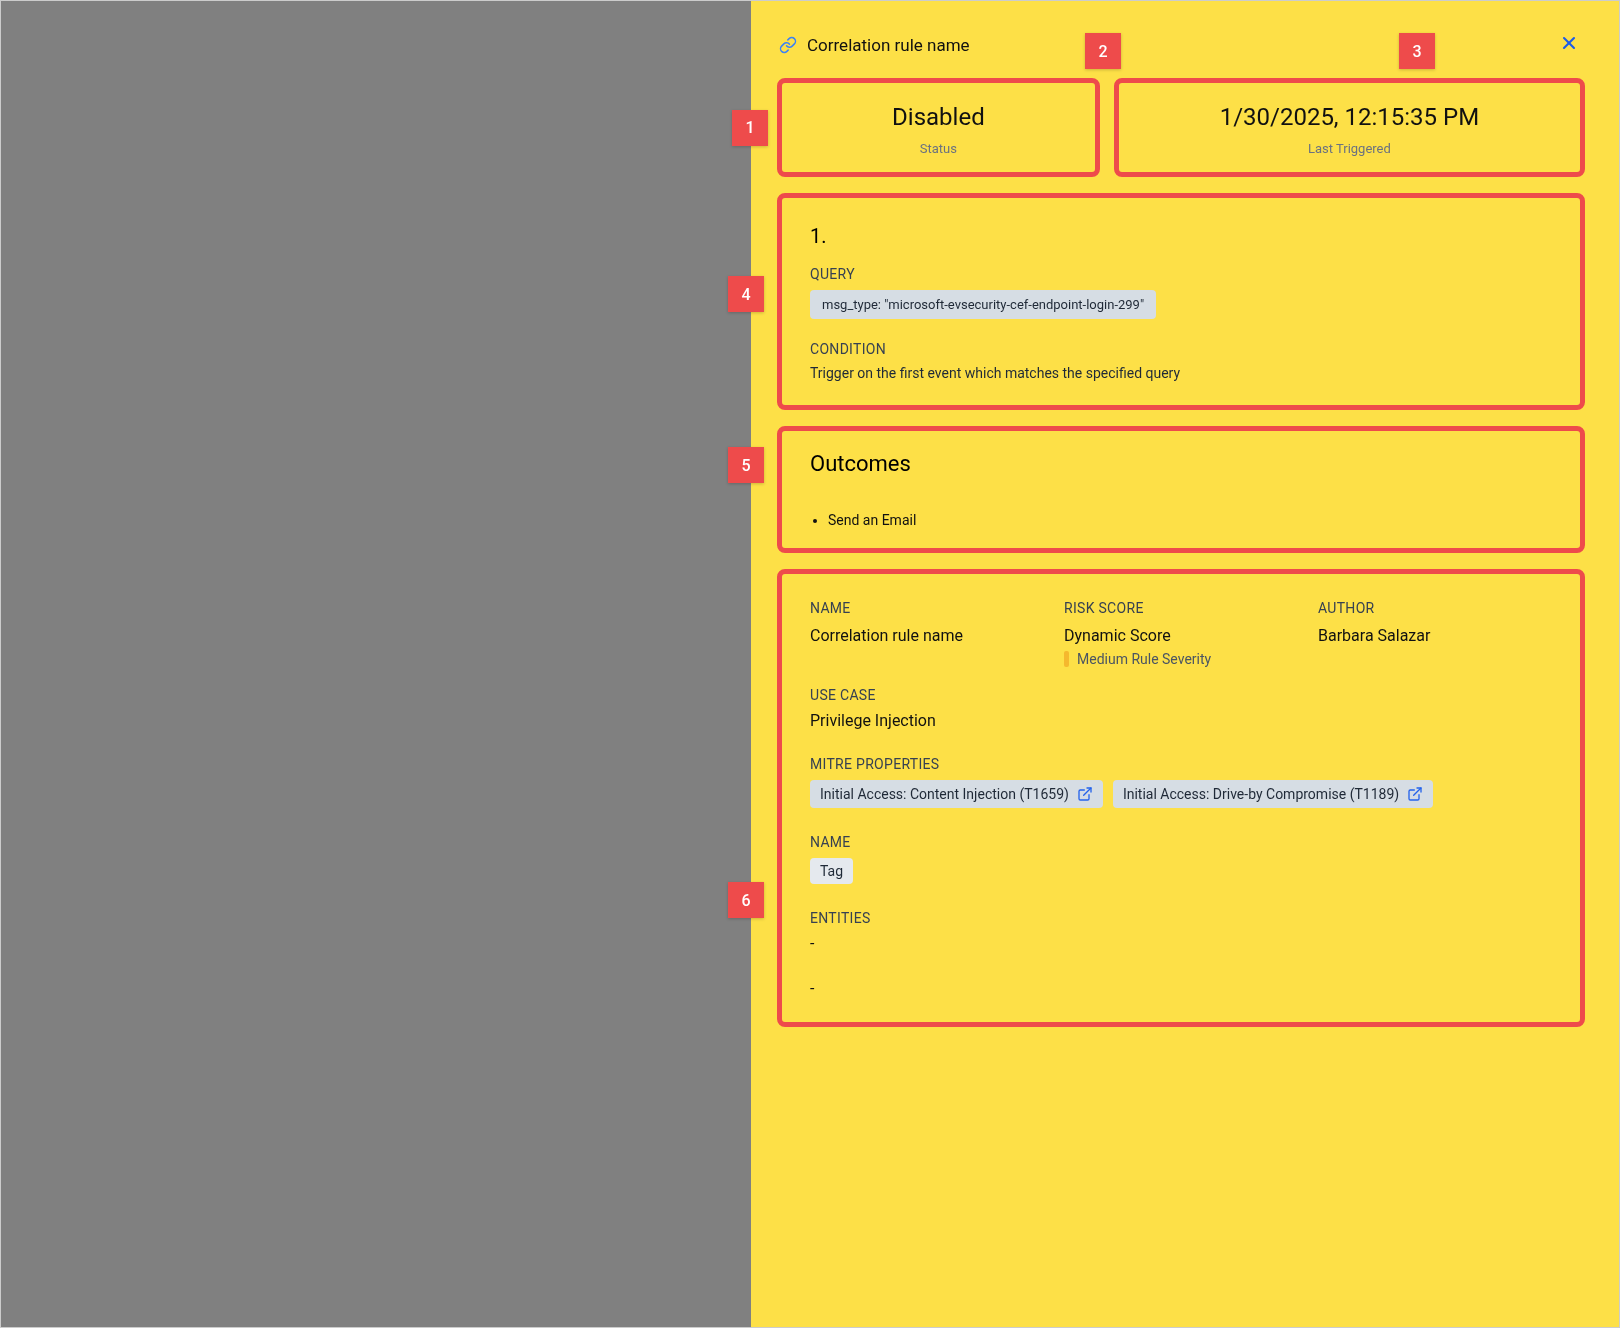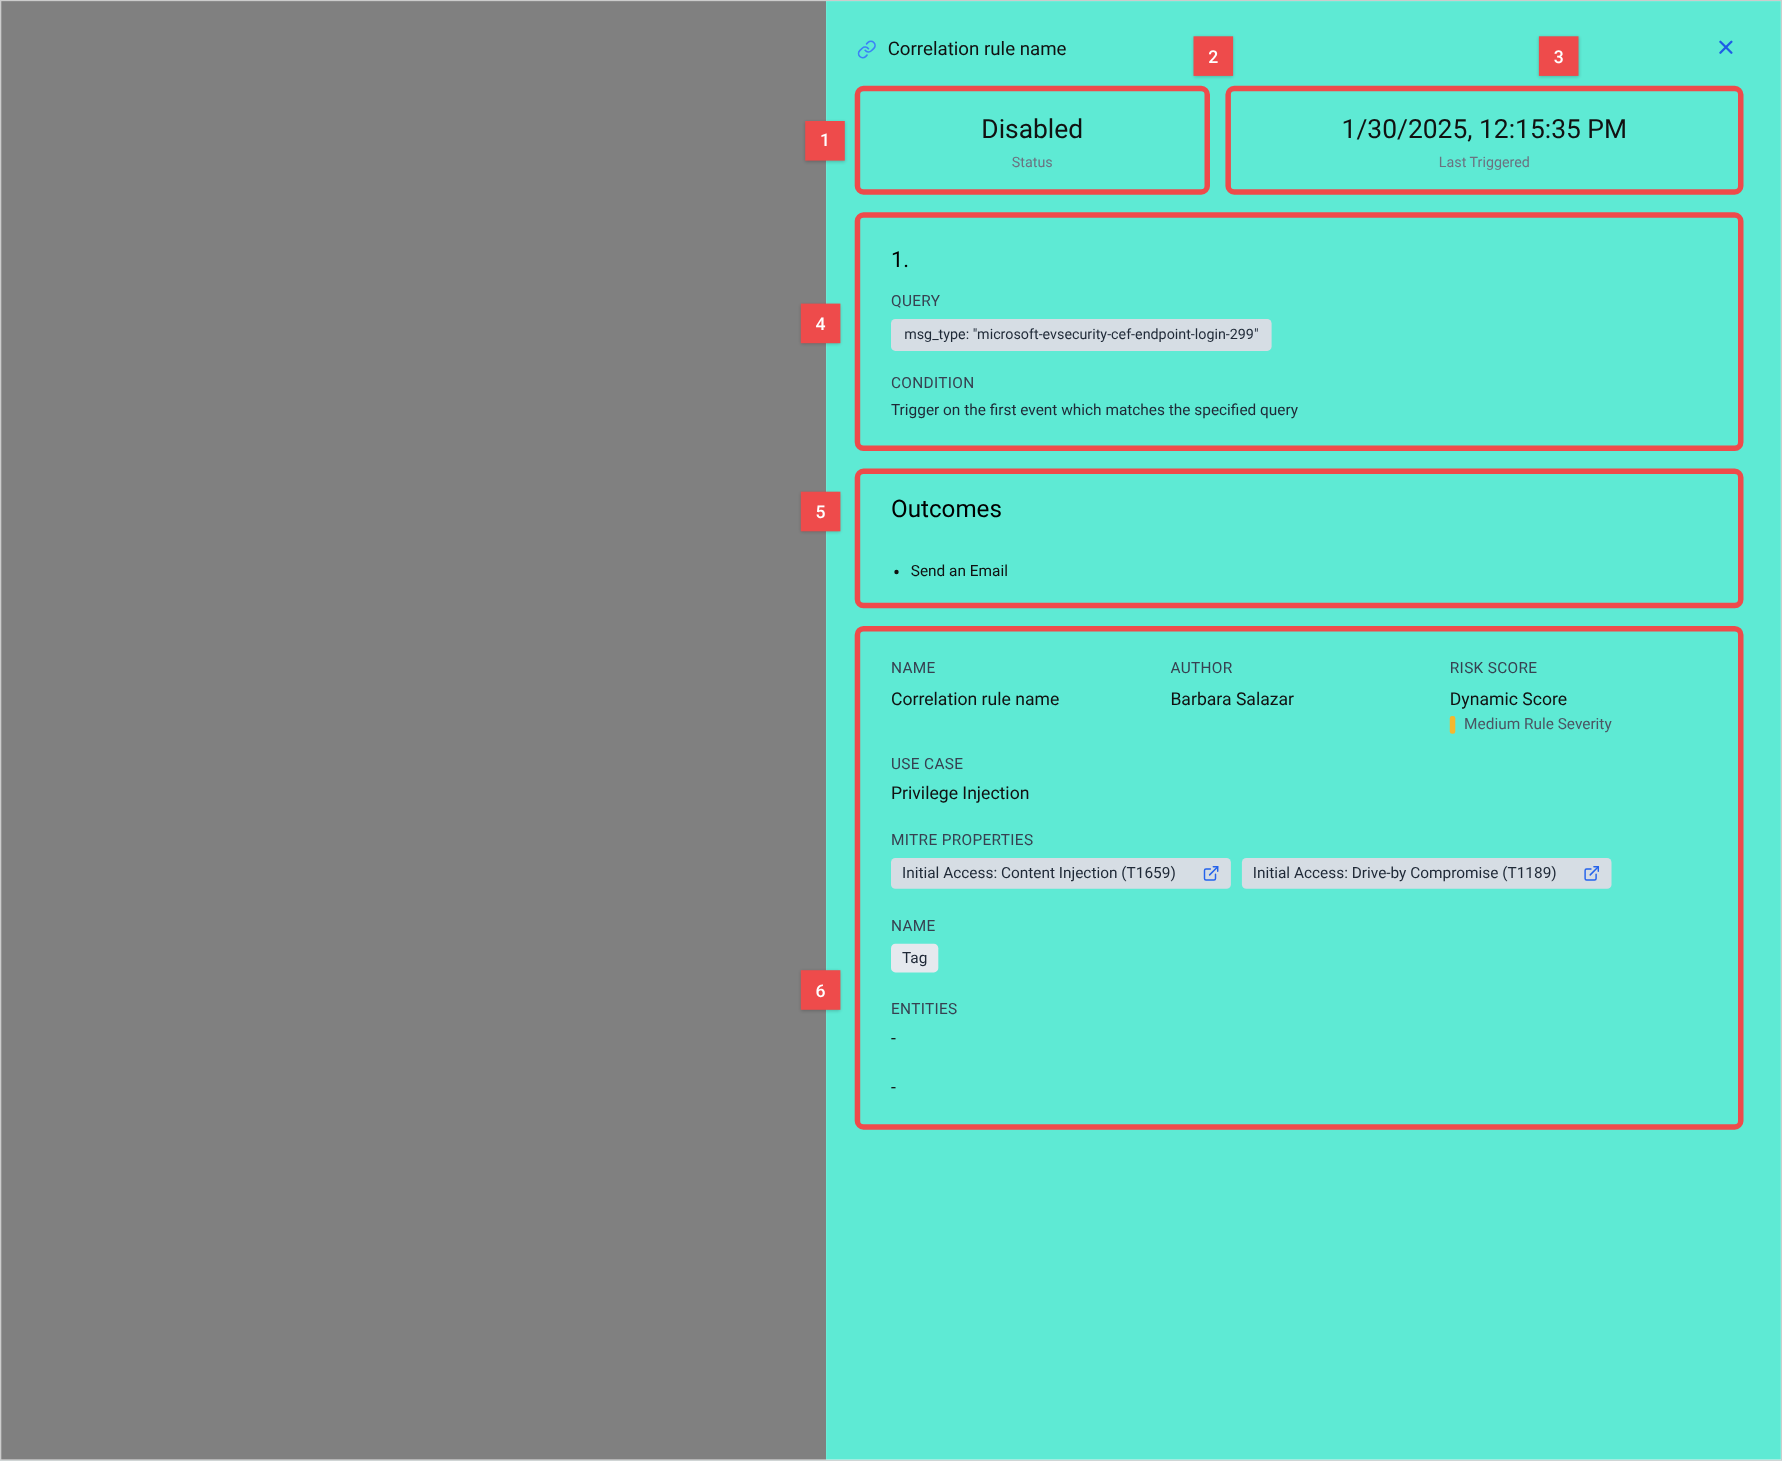--- a/index.html
+++ b/index.html
@@ -23,21 +23,21 @@
       width: 750px;
       height: 100%;
       background: #808080;
     }
     .panel {
       position: absolute;
       top: 0;
       left: 750px;
       right: 0;
       bottom: 0;
-      background: #5eead4;
+      background: #fde047;
       padding: 28px 36px 20px 28px;
     }
     .panel-header {
       display: flex;
       align-items: center;
       justify-content: space-between;
       margin-bottom: 20px;
     }
     .panel-title-wrap {
       display: flex;
@@ -184,21 +184,21 @@
       margin-bottom: 26px;
     }
     .chip-row {
       display: flex;
       flex-wrap: wrap;
       gap: 10px;
     }
     .mitre-chip {
       display: inline-flex;
       align-items: center;
-      gap: 24px;
+      gap: 8px;
       background: #d6dde4;
       border-radius: 4px;
       padding: 6px 10px;
       font-size: 14px;
       color: #1f2937;
     }
     .mitre-chip .ext-icon {
       color: #2563eb;
       display: inline-flex;
     }
@@ -296,30 +296,30 @@
 
   <div class="section-card hl">
     <div class="callout" style="left:-52px; top:310px;">6</div>
 
     <div class="detail-grid">
       <div class="detail-cell">
         <div class="field-label">NAME</div>
         <div class="detail-value">Correlation rule name</div>
       </div>
       <div class="detail-cell">
-        <div class="field-label">AUTHOR</div>
-        <div class="detail-value">Barbara Salazar</div>
-      </div>
-      <div class="detail-cell">
         <div class="field-label">RISK SCORE</div>
         <div class="detail-value">Dynamic Score</div>
         <div class="severity-row">
           <span class="sev-bar"></span>
           <span class="sev-text">Medium Rule Severity</span>
         </div>
+      </div>
+      <div class="detail-cell">
+        <div class="field-label">AUTHOR</div>
+        <div class="detail-value">Barbara Salazar</div>
       </div>
     </div>
 
     <div class="detail-section">
       <div class="field-label">USE CASE</div>
       <div class="detail-value">Privilege Injection</div>
     </div>
 
     <div class="detail-section">
       <div class="field-label">MITRE PROPERTIES</div>

